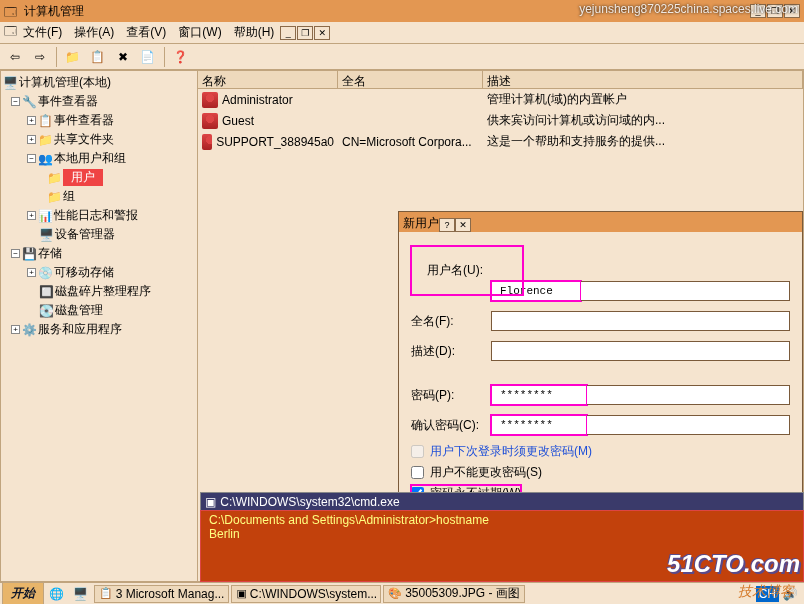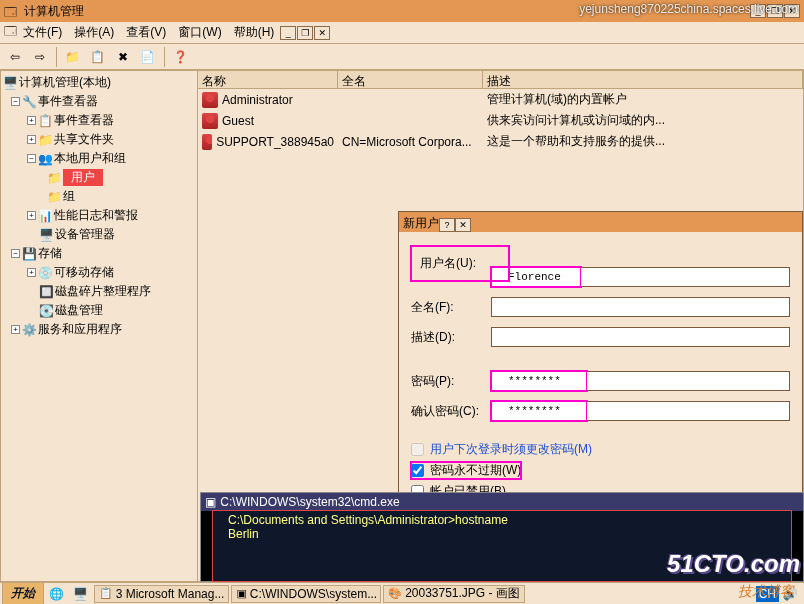--- a/index.html
+++ b/index.html
@@ -25,30 +25,30 @@
 .listhead{display:flex;background:#f5e4cf;border-bottom:1px solid #c0a47e;height:18px}
 .listcol{border-right:1px solid #c0a47e;padding:2px 4px;background:#eed9bc}
 .listrow{display:flex;padding:1px 0}
 .listcell{padding:1px 4px;display:flex;align-items:center;gap:4px;overflow:hidden;white-space:nowrap}
 .usericon{width:16px;height:16px;display:inline-block;background:radial-gradient(circle at 8px 6px,#d44 30%,transparent 31%),linear-gradient(#d44,#a22);border-radius:2px}
 .dialog{position:absolute;left:200px;top:140px;width:405px;background:#f5e4cf;border:1px solid #7a5a3a;box-shadow:1px 1px 0 #000}
 .dlgtitle{background:#e39752;height:20px;display:flex;align-items:flex-end;padding:0 4px}
 .dlgbody{padding:14px 12px}
 .dlgrow{display:flex;align-items:center;margin-bottom:10px}
 .dlglabel{width:80px}
-.dlginput{flex:1;height:20px;border:1px solid #7a5a3a;background:#fff;padding:0 16px;font-family:"Courier New",monospace;font-size:11px}
+.dlginput{flex:1;height:20px;border:1px solid #7a5a3a;background:#fff;padding:0 8px;font-family:"Courier New",monospace;font-size:11px}
 .hilite-pink{outline:2px solid #ff00cc;outline-offset:-1px}
 .dlgcheck{display:flex;align-items:center;margin-bottom:4px;gap:6px}
 .dlgcheck input{width:13px;height:13px}
 .dlgcheck .dis{color:#1d4ed8}
 .dlgbtns{display:flex;justify-content:flex-end;gap:8px;padding:0 12px 12px}
 .dlgbtn{width:72px;height:22px;background:#f5e4cf;border:1px solid #7a5a3a}
 .cmdwin{position:absolute;left:200px;top:492px;right:0;bottom:22px;background:#000;color:#fff;font-family:"Courier New",monospace;font-size:12px;border:1px solid #888}
 .cmdtitle{background:#3a3a6a;color:#fff;height:18px;padding:1px 4px;display:flex;align-items:center;gap:4px}
-.cmdbody{padding:2px 15px;background:#0f172a;color:#ffff80;outline:1px solid #d44;height:calc(100% - 18px);margin:0 12px}
+.cmdbody{padding:2px 8px;background:#c2410c;color:#ffff80;outline:1px solid #d44;height:calc(100% - 18px);margin:0 0}
 .taskbar{position:absolute;bottom:0;left:0;right:0;height:22px;background:#f5e4cf;border-top:1px solid #c0a47e;display:flex;align-items:center;padding:0 2px;gap:2px}
 .startbtn{background:#e8b56a;padding:2px 8px;border:1px solid #c0a47e;font-weight:bold;font-style:italic;color:#0f172a}
 .taskbtn{background:#eed9bc;border:1px solid #c0a47e;padding:2px 4px;height:18px;display:flex;align-items:center;gap:3px;font-size:11px;max-width:150px;overflow:hidden;white-space:nowrap}
 .tray{margin-left:auto;display:flex;align-items:center;gap:4px;padding:0 4px;font-size:11px}
 .watermark{position:absolute;top:2px;right:6px;color:rgba(255,255,255,.85);font-size:12px;text-shadow:0 0 3px #000;pointer-events:none}
 .logo{position:absolute;right:4px;bottom:26px;font-size:24px;font-weight:bold;font-style:italic;color:#fff;text-shadow:2px 2px 0 #5a4a8a,-1px -1px 0 #5a4a8a;pointer-events:none;font-family:Liberation Sans, sans-serif}
 .blog{position:absolute;right:10px;bottom:3px;font-family:Georgia,serif;font-style:italic;font-size:14px;color:#d47a2a;pointer-events:none}
 </style>
 </head>
 <body>
@@ -206,49 +206,53 @@
     </div>
 
     <div class="dialog">
       <div class="dlgtitle">
         <span>新用户</span>
         <span class="spacer"></span>
         <div class="winbtn">?</div>
         <div class="winbtn">✕</div>
       </div>
       <div class="dlgbody">
-        <div class="dlgrow hilite-pink" style="width:fit-content;padding:9px">
+        <div class="dlgrow hilite-pink" style="width:fit-content;padding:16px">
             <span class="dlglabel">用户名(U):</span>
           </div>
         <div class="dlgrow" style="margin-top:-24px">
             <span class="dlglabel"></span>
             <input class="dlginput hilite-pink" style="max-width: 90px;" value="Florence">
             <span style="flex:1;height:20px;border:1px solid #7a5a3a;border-left:none;background:#fff"></span>
           </div>
         <div class="dlgrow">
             <span class="dlglabel">全名(F):</span>
             <input class="dlginput" style="">
           </div>
         <div class="dlgrow" style="margin-bottom:24px">
             <span class="dlglabel">描述(D):</span>
             <input class="dlginput" style="">
           </div>
         <div class="dlgrow">
             <span class="dlglabel">密码(P):</span>
             <input class="dlginput hilite-pink" style="max-width: 96px;" value="********">
             <span style="flex:1;height:20px;border:1px solid #7a5a3a;border-left:none;background:#fff"></span>
           </div>
-        <div class="dlgrow" style="margin-bottom:20px">
+        <div class="dlgrow" style="margin-bottom:8px">
             <span class="dlglabel">确认密码(C):</span>
             <input class="dlginput hilite-pink" style="max-width: 96px;" value="********">
             <span style="flex:1;height:20px;border:1px solid #7a5a3a;border-left:none;background:#fff"></span>
           </div>
         <div class="dlgcheck">
             <input type="checkbox" disabled="" style="">
             <span class="dis">用户下次登录时须更改密码(M)</span>
+          </div>
+        <div class="dlgcheck">
+            <input type="checkbox" style="">
+            <span>用户不能更改密码(S)</span>
           </div>
         <div class="dlgcheck hilite-pink" style="width:fit-content;">
             <input type="checkbox" checked="" style="">
             <span>密码永不过期(W)</span>
           </div>
         <div class="dlgcheck" style="margin-bottom:28px">
             <input type="checkbox" style="">
             <span>帐户已禁用(B)</span>
           </div>
       </div>
@@ -267,21 +271,21 @@
   </div>
   <div class="cmdbody"><span>C:\Documents and Settings\Administrator&gt;</span><span>hostname</span><br><span>Berlin</span></div>
 </div>
 
 <div class="taskbar">
   <div class="startbtn"><span>开始</span></div>
   <span class="toolbtn">🌐</span>
   <span class="toolbtn">🖥️</span>
   <div class="taskbtn">📋<span>3 Microsoft Manag...</span></div>
   <div class="taskbtn">▣<span>C:\WINDOWS\system...</span></div>
-  <div class="taskbtn">🎨<span>20033751.JPG - 画图</span></div>
+  <div class="taskbtn">🎨<span>35005309.JPG - 画图</span></div>
   <div class="tray">
     <span style="background:#06c;color:#fff;padding:1px 3px">CH</span>
     <span>🔊</span>
   </div>
 </div>
 
 <div class="watermark">yejunsheng870225china.spaces.live.com</div>
 <div class="logo">51CTO.com</div>
 <div class="blog">技术博客</div>
 

